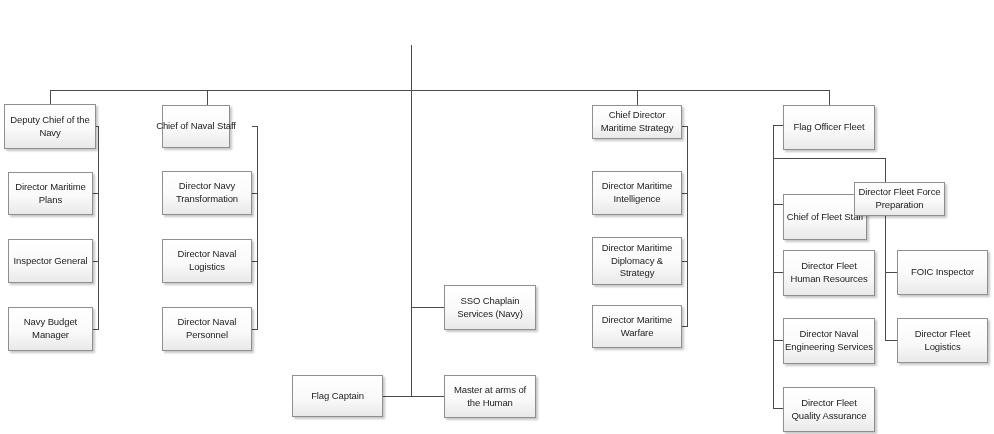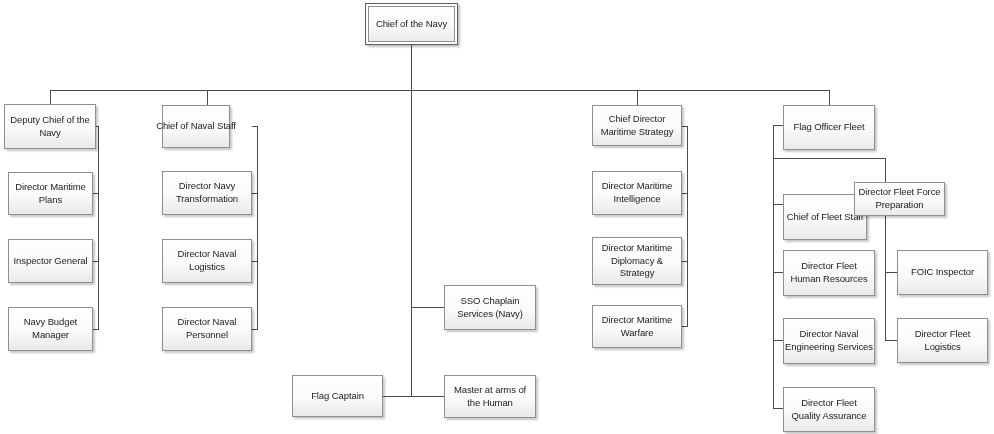--- a/index.html
+++ b/index.html
@@ -80,25 +80,20 @@
   <div class="h" style="left:773px;top:158px;width:113px"></div>
   <div class="v" style="left:885px;top:158px;height:183px"></div>
   <div class="h" style="left:773px;top:204px;width:10px"></div>
   <div class="h" style="left:773px;top:272px;width:10px"></div>
   <div class="h" style="left:773px;top:340px;width:10px"></div>
   <div class="h" style="left:773px;top:408px;width:10px"></div>
   <div class="h" style="left:886px;top:204px;width:11px"></div>
   <div class="h" style="left:886px;top:272px;width:11px"></div>
   <div class="h" style="left:886px;top:340px;width:11px"></div>
 
-  <div class="node root" style="left:365px;top:3px;width:93px;height:42px">
-    <div class="root-inner">
-      <span class="lbl">Chief of the Navy</span>
-    </div>
-  </div>
 
   <div class="node" style="left:4px;top:104px;width:92px;height:45px">
     <span class="lbl">Deputy Chief of the
 Navy</span>
   </div>
   <div class="node" style="left:8px;top:172px;width:85px;height:43px">
     <span class="lbl">Director Maritime
 Plans</span>
   </div>
   <div class="node" style="left:8px;top:239px;width:85px;height:44px">
@@ -130,21 +125,21 @@
 Services (Navy)</span>
   </div>
   <div class="node" style="left:292px;top:375px;width:91px;height:42px">
     <span class="lbl">Flag Captain</span>
   </div>
   <div class="node" style="left:444px;top:375px;width:92px;height:43px">
     <span class="lbl">Master at arms of
 the Human</span>
   </div>
 
-  <div class="node" style="left:592px;top:105px;width:90px;height:41px">
+  <div class="node" style="left:592px;top:105px;width:90px;height:34px">
     <span class="lbl">Chief Director
 Maritime Strategy</span>
   </div>
   <div class="node" style="left:592px;top:171px;width:90px;height:44px">
     <span class="lbl">Director Maritime
 Intelligence</span>
   </div>
   <div class="node" style="left:592px;top:237px;width:90px;height:48px">
     <span class="lbl">Director Maritime
 Diplomacy &amp;

